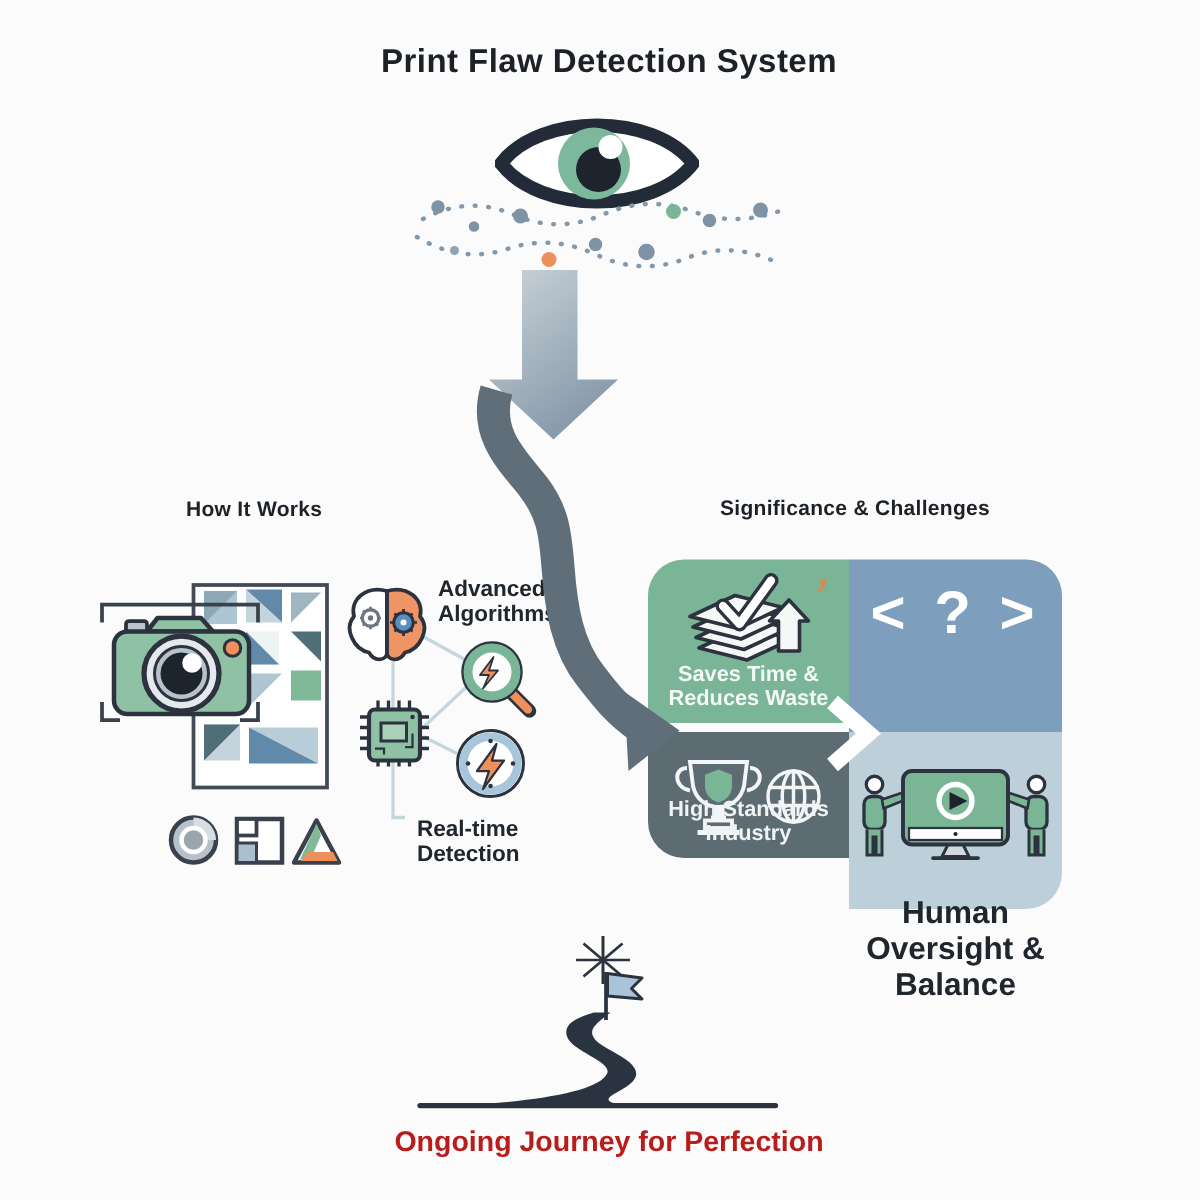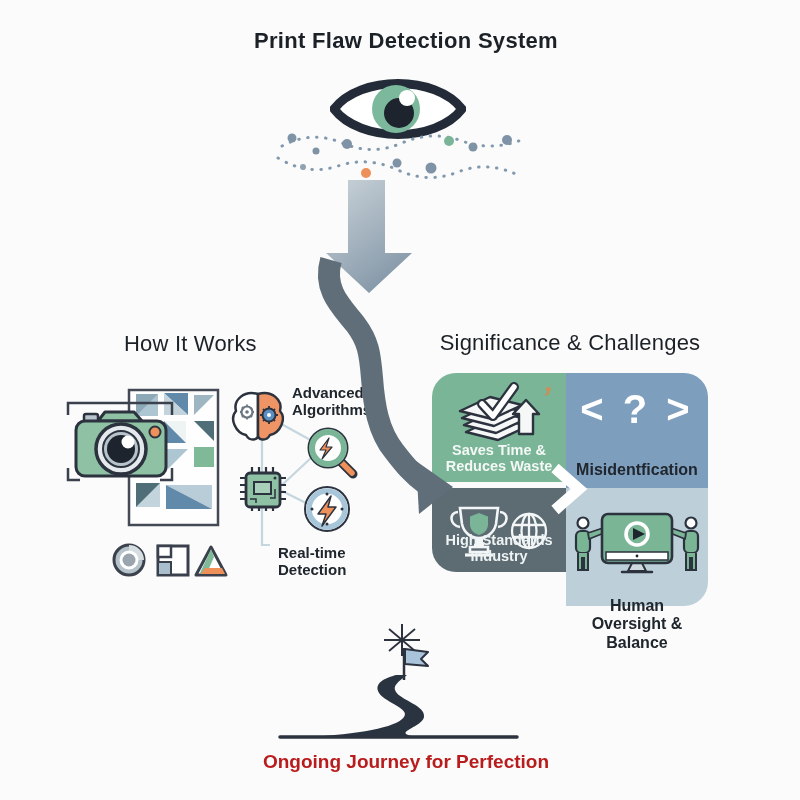--- a/index.html
+++ b/index.html
@@ -1,41 +1,41 @@
 <!DOCTYPE html>
 <html><head>
 <meta charset="utf-8">
 <style>
   html,body{margin:0;padding:0;}
   body{font-family:"Liberation Sans",sans-serif;background:#e9e9e9;}
   #canvas{position:relative;width:800px;height:800px;background:#fafbfa;overflow:hidden;margin:0 auto;padding-left:12px;}
   .abs{position:absolute;}
   .txt{color:#1c2127;}
   #title{left:0;right:0;top:28px;text-align:center;font-size:22px;font-weight:bold;letter-spacing:.3px;}
-  .section-heading{font-size:22px;font-weight:normal;letter-spacing:.2px;}
+  .section-heading{font-size:14px;font-weight:bold;letter-spacing:.2px;}
   #how-heading{left:124px;top:331px;width:250px;}
   #sig-heading{left:432px;top:330px;width:276px;text-align:center;}
   .small-label{font-size:15px;font-weight:bold;line-height:1.12;color:#20262d;}
   #adv-label{left:292px;top:385px;width:74px;}
   #rt-label{left:278px;top:545px;width:84px;}
   #footer-caption{left:0;right:0;top:751px;text-align:center;font-size:19px;font-weight:bold;color:#b91c1c;}
   
   #quad-grid{left:432px;top:373px;width:276px;height:233px;}
   .quad{position:absolute;}
   #quad-tl{left:0;top:0;width:134px;height:109px;background:#79b596;border-radius:24px 0 0 0;}
   #quad-tr{left:134px;top:0;width:142px;height:115px;background:#7d9ebd;border-radius:0 24px 0 0;}
   #quad-bl{left:0;top:115px;width:134px;height:84px;background:#5d6b73;border-radius:0 0 0 24px;}
   #quad-br{left:134px;top:115px;width:142px;height:118px;background:#bdd0da;border-radius:0 0 24px 0;}
   .quad-label{position:absolute;left:0;right:0;text-align:center;font-size:14.5px;font-weight:bold;line-height:1.15;}
   .quad-label.light{color:#f4f8f6;}
   .quad-label.dark{color:#20262d;}
   #label-tl{bottom:7px;}
   #label-tr{bottom:9px;font-size:16px;}
   #label-bl{bottom:7px;color:#eef3f4;}
-  #label-br{left:140px;top:224px;width:130px;position:absolute;text-align:center;font-size:16px;font-weight:bold;line-height:1.15;color:#20262d;}
+  #label-br{left:140px;top:224px;width:130px;position:absolute;text-align:center;font-size:21px;font-weight:bold;line-height:1.15;color:#20262d;}
   #code-glyph{position:absolute;left:0;right:0;top:14px;text-align:center;color:#fff;
     font-size:40px;font-weight:bold;letter-spacing:4px;}
   #code-glyph .accent{position:absolute;color:#cf8d57;font-size:30px;top:-6px;margin-left:-38px;transform:rotate(14deg);}
   svg{display:block;}
 </style>
 </head>
 <body>
 
 <div id="canvas">
 
@@ -190,21 +190,20 @@
         <path d="M70,18 L83,32 H77 V52 H63 V32 H57 Z" fill="#f6f8f8" stroke="#2c323e" stroke-width="2.4" stroke-linejoin="round"></path>
       </svg>
       <div id="label-tl" class="quad-label light">Saves Time &amp; Reduces Waste</div>
     </div>
 
     <div id="quad-tr" class="quad">
       <div id="code-glyph">
         <span class="accent">’</span>
         <span>&lt; ? &gt;</span>
       </div>
-      <div id="label-tr" class="quad-label dark">Misidentfication</div>
     </div>
 
     <div id="quad-bl" class="quad">
       <svg style="position:absolute;left:12px;top:16px;" width="110" height="62" viewBox="0 0 110 62">
         <g stroke="#f3f6f7" fill="none" stroke-width="2.6">
           <path d="M14,8 C5,8 5,21 16,23"></path>
           <path d="M56,8 C65,8 65,21 54,23"></path>
           <path d="M16,4 H54 L52,20 C50,29 43,34 35,34 C27,34 20,29 18,20 Z"></path>
           <path d="M30,41 H40"></path>
           <rect x="26" y="43" width="18" height="5"></rect>

